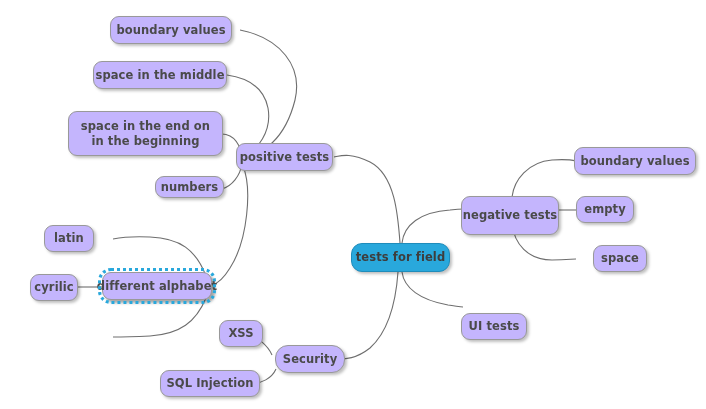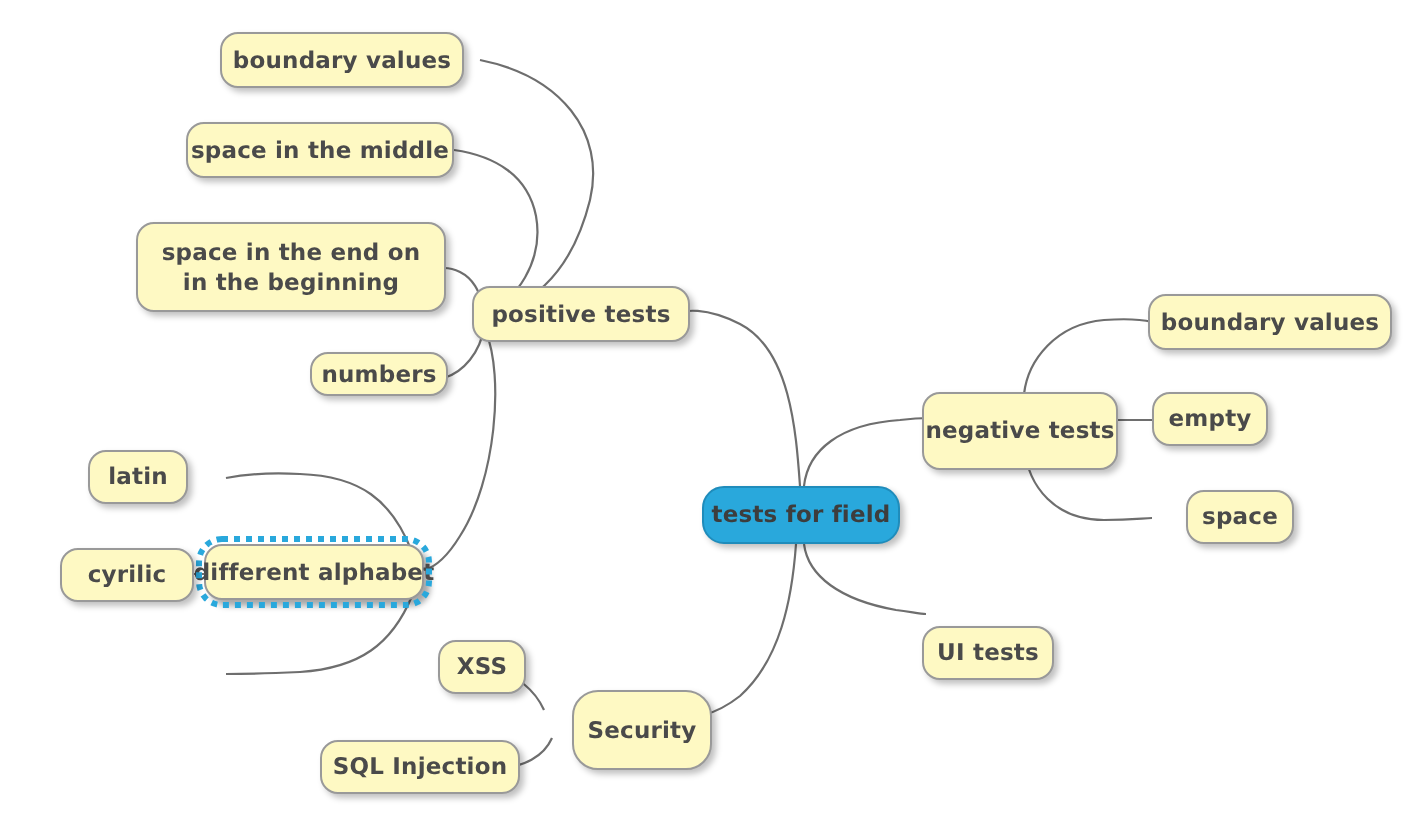--- a/index.html
+++ b/index.html
@@ -23,21 +23,21 @@
   #edges {
     position: absolute;
     left: 0; top: 0;
     width: 706px;
     height: 409px;
     pointer-events: none;
   }
   .node {
     position: absolute;
     box-sizing: border-box;
-    background: #fef9c3;
+    background: #c4b5fd;
     border: 1px solid #999999;
     border-radius: 9px;
     color: #4a4a4a;
     font-size: 11.5px;
     font-weight: bold;
     display: flex;
     align-items: center;
     justify-content: center;
     text-align: center;
     line-height: 1.25;
@@ -102,21 +102,21 @@
       <path d="M 272,355 C 268,346 258,336 244,334 C 238,333 236,334 234,334"></path>
 
       <path d="M 276,369 C 272,378 262,384 248,384 C 242,384 240,384 238,384"></path>
     </g>
   </svg>
 
   <div class="node root" style="left:351px; top:243px; width:99px; height:29px;">
     <span>tests for field</span>
   </div>
 
-  <div class="node" style="left:236px; top:143px; width:109px; height:28px;">
+  <div class="node" style="left:236px; top:143px; width:97px; height:28px;">
     <span>positive tests</span>
   </div>
 
   <div class="node" style="left:110px; top:16px; width:122px; height:28px;">
     <span>boundary values</span>
   </div>
 
   <div class="node" style="left:93px; top:61px; width:134px; height:28px;">
     <span>space in the middle</span>
   </div>
@@ -130,21 +130,21 @@
   </div>
 
   <div class="node selected" style="left:102px; top:272px; width:110px; height:28px;">
     <span>different alphabet</span>
   </div>
 
   <div class="node" style="left:44px; top:225px; width:50px; height:27px;">
     <span>latin</span>
   </div>
 
-  <div class="node" style="left:30px; top:274px; width:67px; height:27px;">
+  <div class="node" style="left:30px; top:274px; width:48px; height:27px;">
     <span>cyrilic</span>
   </div>
 
 
   <div class="node" style="left:461px; top:196px; width:98px; height:39px;">
     <span>negative tests</span>
   </div>
 
   <div class="node" style="left:574px; top:147px; width:122px; height:28px;">
     <span>boundary values</span>
@@ -155,21 +155,21 @@
   </div>
 
   <div class="node" style="left:593px; top:245px; width:54px; height:27px;">
     <span>space</span>
   </div>
 
   <div class="node" style="left:461px; top:293px; width:66px; height:27px;margin-top:20px;">
     <span>UI tests</span>
   </div>
 
-  <div class="node" style="left:286px; top:345px; width:70px; height:40px;border-radius:13px;">
+  <div class="node" style="left:275px; top:345px; width:70px; height:28px;border-radius:13px;">
     <span>Security</span>
   </div>
 
   <div class="node" style="left:219px; top:320px; width:44px; height:27px;">
     <span>XSS</span>
   </div>
 
   <div class="node" style="left:160px; top:370px; width:100px; height:27px;">
     <span>SQL Injection</span>
   </div>

